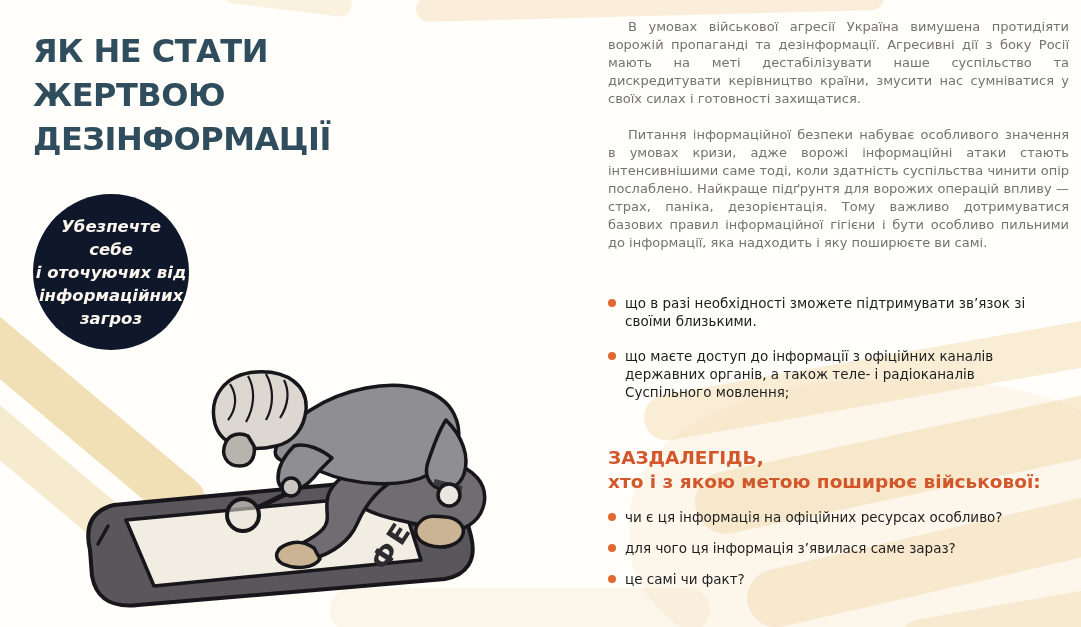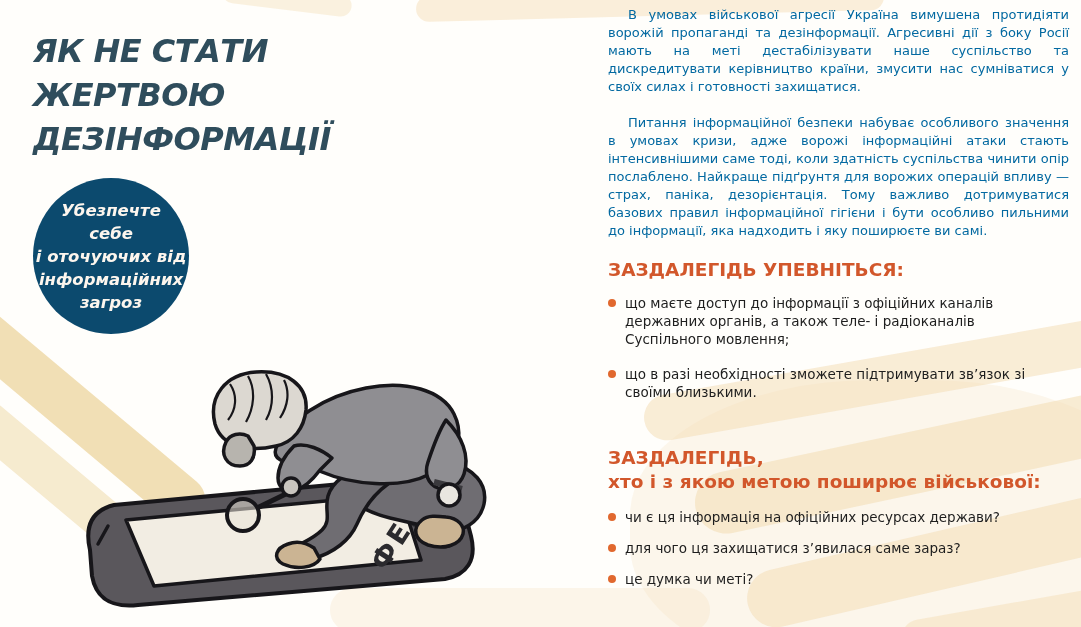--- a/index.html
+++ b/index.html
@@ -18,37 +18,37 @@
   .w-right2{left:690px;top:424px;width:520px;height:62px;transform:rotate(-12deg);opacity:.55;}
   .w-right3{left:742px;top:524px;width:460px;height:58px;transform:rotate(-13deg);opacity:.5;}
   .w-right4{left:900px;top:600px;width:260px;height:36px;transform:rotate(-10deg);opacity:.45;}
   .w-left1{left:-74px;top:392px;width:310px;height:48px;transform:rotate(40deg);opacity:.8;background:#eed7a4;}
   .w-left2{left:-58px;top:468px;width:250px;height:42px;transform:rotate(40deg);opacity:.5;background:#eed7a4;}
   .w-bottom{left:330px;top:588px;width:380px;height:44px;opacity:.25;}
   
   .title{
     position:absolute;left:33px;top:8px;width:340px;
     font-size:32px;font-weight:bold;line-height:44px;
-    color:#2f4d5c;letter-spacing:-.5px;white-space:pre-line;font-style:italic;
+    color:#2f4d5c;letter-spacing:-.5px;white-space:pre-line;
   }
   
   .badge{
-    position:absolute;left:33px;top:178px;width:156px;height:156px;border-radius:50%;
-    background:#0c4a6e;display:flex;align-items:center;justify-content:center;text-align:center;
+    position:absolute;left:33px;top:194px;width:156px;height:156px;border-radius:50%;
+    background:#0f172a;display:flex;align-items:center;justify-content:center;text-align:center;
   }
   .badge-text{
     color:#fdf6ee;font-size:16.5px;font-weight:bold;font-style:italic;
     line-height:23px;white-space:pre-line;
   }
   
   .col{position:absolute;left:608px;width:461px;}
   .intro{top:2px;}
   .para{
     font-size:13px;line-height:18px;text-align:justify;text-indent:20px;
-    margin:4px 0 18px 0;color:#0369a1;
+    margin:16px 0 18px 0;color:#737373;
   }
   .sec-heading{
     position:absolute;left:608px;margin:0;
     color:#d2572b;font-weight:bold;font-size:18.5px;line-height:24px;
   }
   .h-verify{top:258px;}
   .h-think{top:446px;}
   .blist{position:absolute;left:608px;margin:0;padding:0;list-style:none;width:461px;}
   .l-verify{top:294px;}
   .l-think{top:508px;}
@@ -88,48 +88,47 @@
 і оточуючих від
 інформаційних
 загроз</div>
   </div>
 
   <div class="col intro" style="position:absolute;top:2px;">
     <p class="para">В умовах військової агресії Україна вимушена протидіяти ворожій пропаганді та дезінформації. Агресивні дії з боку Росії мають на меті дестабілізувати наше суспільство та дискредитувати керівництво країни, змусити нас сумніватися у своїх силах і готовності захищатися.</p>
     <p class="para">Питання інформаційної безпеки набуває особливого значення в умовах кризи, адже ворожі інформаційні атаки стають інтенсивнішими саме тоді, коли здатність суспільства чинити опір послаблено. Найкраще підґрунтя для ворожих операцій впливу — страх, паніка, дезорієнтація. Тому важливо дотримуватися базових правил інформаційної гігієни і бути особливо пильними до інформації, яка надходить і яку поширюєте ви самі.</p>
   </div>
 
-  <h2 class="sec-heading h-verify">ЗАЗДАЛЕГІДЬ УПЕВНІТЬСЯ:</h2>
   <ul class="blist l-verify">
     <li>
       <span class="dot"></span>
-      <span>що маєте доступ до інформації з офіційних каналів державних органів, а також теле- і радіоканалів Суспільного мовлення;</span>
+      <span>що в разі необхідності зможете підтримувати зв’язок зі своїми близькими.</span>
     </li>
     <li>
       <span class="dot"></span>
-      <span>що в разі необхідності зможете підтримувати зв’язок зі своїми близькими.</span>
+      <span>що маєте доступ до інформації з офіційних каналів державних органів, а також теле- і радіоканалів Суспільного мовлення;</span>
     </li>
   </ul>
 
   <h2 class="sec-heading h-think">
     <span>ЗАЗДАЛЕГІДЬ,</span><br>
     <span>хто і з якою метою поширює військової:</span>
   </h2>
   <ul class="blist l-think">
     <li>
       <span class="dot"></span>
-      <span>чи є ця інформація на офіційних ресурсах держави?</span>
+      <span>чи є ця інформація на офіційних ресурсах особливо?</span>
     </li>
     <li>
       <span class="dot"></span>
-      <span>для чого ця захищатися з’явилася саме зараз?</span>
+      <span>для чого ця інформація з’явилася саме зараз?</span>
     </li>
     <li>
       <span class="dot"></span>
-      <span>це думка чи меті?</span>
+      <span>це самі чи факт?</span>
     </li>
   </ul>
 
   <svg class="illo" viewBox="0 0 560 265">
 
     <g>
       <path d="M40,188 C34,162 44,148 64,143 L356,116 C386,112 406,120 412,140 L421,174
                C427,198 417,213 395,217 L88,243 C60,246 46,236 42,214 Z" fill="#5a575c" stroke="#17161a" stroke-width="4" stroke-linejoin="round"></path>
       <path d="M76,158 L350,132 L371,198 L104,224 Z" fill="#f2ede3" stroke="#17161a" stroke-width="3.5" stroke-linejoin="round"></path>
       <ellipse cx="394" cy="175" rx="12" ry="10" fill="#efe9df" stroke="#17161a" stroke-width="3"></ellipse>

